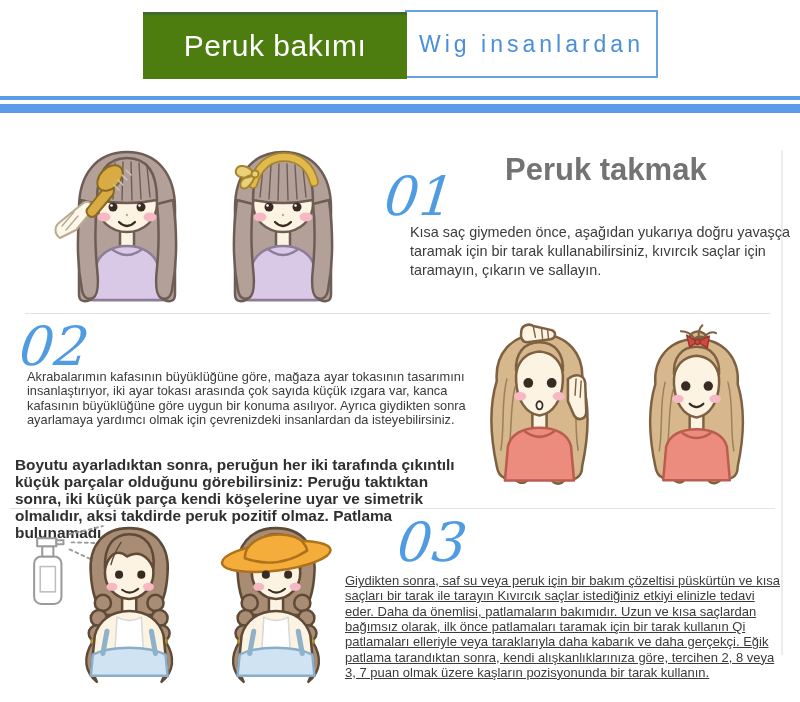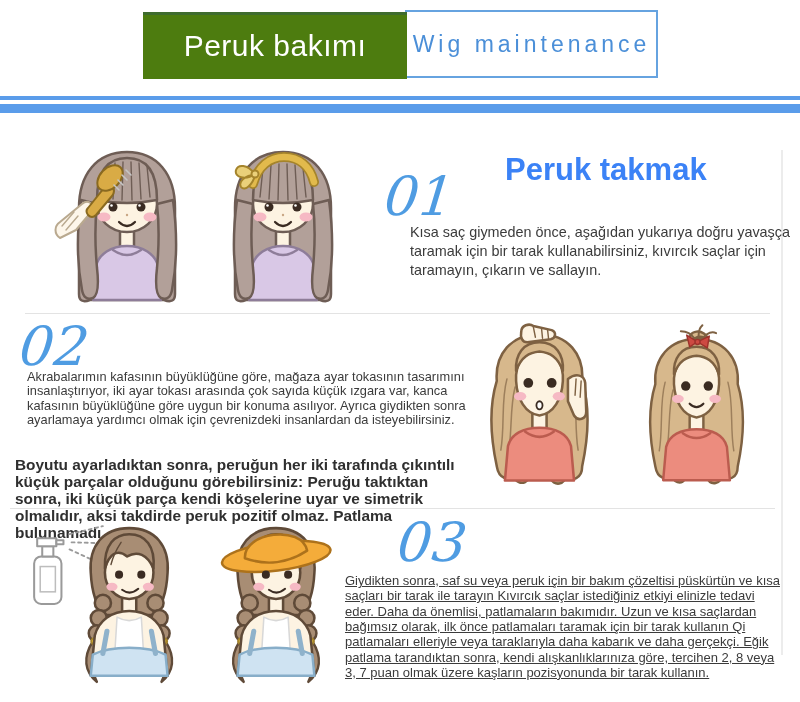--- a/index.html
+++ b/index.html
@@ -19,21 +19,21 @@
 
   .stripe{left:0;width:800px;background:#5a9cea;}
   .stripe.thin{top:96px;height:4px;}
   .stripe.thick{top:104px;height:9px;}
 
   .vline{left:781px;top:150px;width:2px;height:505px;background:#ececec;}
   .sep{height:1px;background:#e3e3e3;}
   .sep1{left:25px;top:313px;width:745px;}
   .sep2{left:10px;top:508px;width:765px;}
 
-  .heading{left:505px;top:152px;width:240px;color:#3b82f6;font-size:31px;font-weight:600;}
+  .heading{left:505px;top:152px;width:240px;color:#737373;font-size:31px;font-weight:600;}
   .stepnum{font-family:"DejaVu Serif","Liberation Serif",serif;font-style:italic;
            color:#4f9ce2;font-size:54px;line-height:1;transform:skewX(-6deg);}
   .num1{left:385px;top:170px;}
   .num2{left:20px;top:320px;}
   .num3{left:398px;top:516px;}
 
   .para{color:#3b3b3b;}
   .p1{left:362px;top:223px;width:404px;font-size:14.4px;line-height:1.32;margin-left:48px;}
   .p2{left:27px;top:370px;width:452px;font-size:12.8px;line-height:1.13;}
   .p2b{left:15px;top:431px;width:458px;font-size:15.4px;line-height:1.1;font-weight:bold;color:#2f2f2f;margin-top:26px;}
@@ -43,21 +43,21 @@
 </style>
 </head>
 <body>
 
 <div class="canvas">
 
   <div class="abs hdr-tr">
     <span>Peruk bakımı</span>
   </div>
   <div class="abs hdr-en">
-    <span>Wig maintenance</span>
+    <span>Wig insanlardan</span>
   </div>
   <div class="abs stripe thin"></div>
   <div class="abs stripe thick"></div>
   <div class="abs vline"></div>
 
   <svg class="abs illu" style="left:52px;top:142px;" width="150" height="170" viewBox="0 0 150 170">
     <g stroke="#6e5d55" stroke-width="2.5" stroke-linecap="round" stroke-linejoin="round">
       <path fill="#b2a099" d="M75,10 C45,10 27,32 27,66 L27,152 Q27,162 38,158 L112,158 Q123,162 123,152 L123,66 C123,32 105,10 75,10 Z"></path>
       <rect x="68" y="86" width="14" height="20" fill="#fdf3e2"></rect>
       <path fill="#d9c8e6" stroke="#8e7d99" d="M75,104 C59,104 47,112 44,124 L41,158 L109,158 L106,124 C103,112 91,104 75,104 Z"></path>

